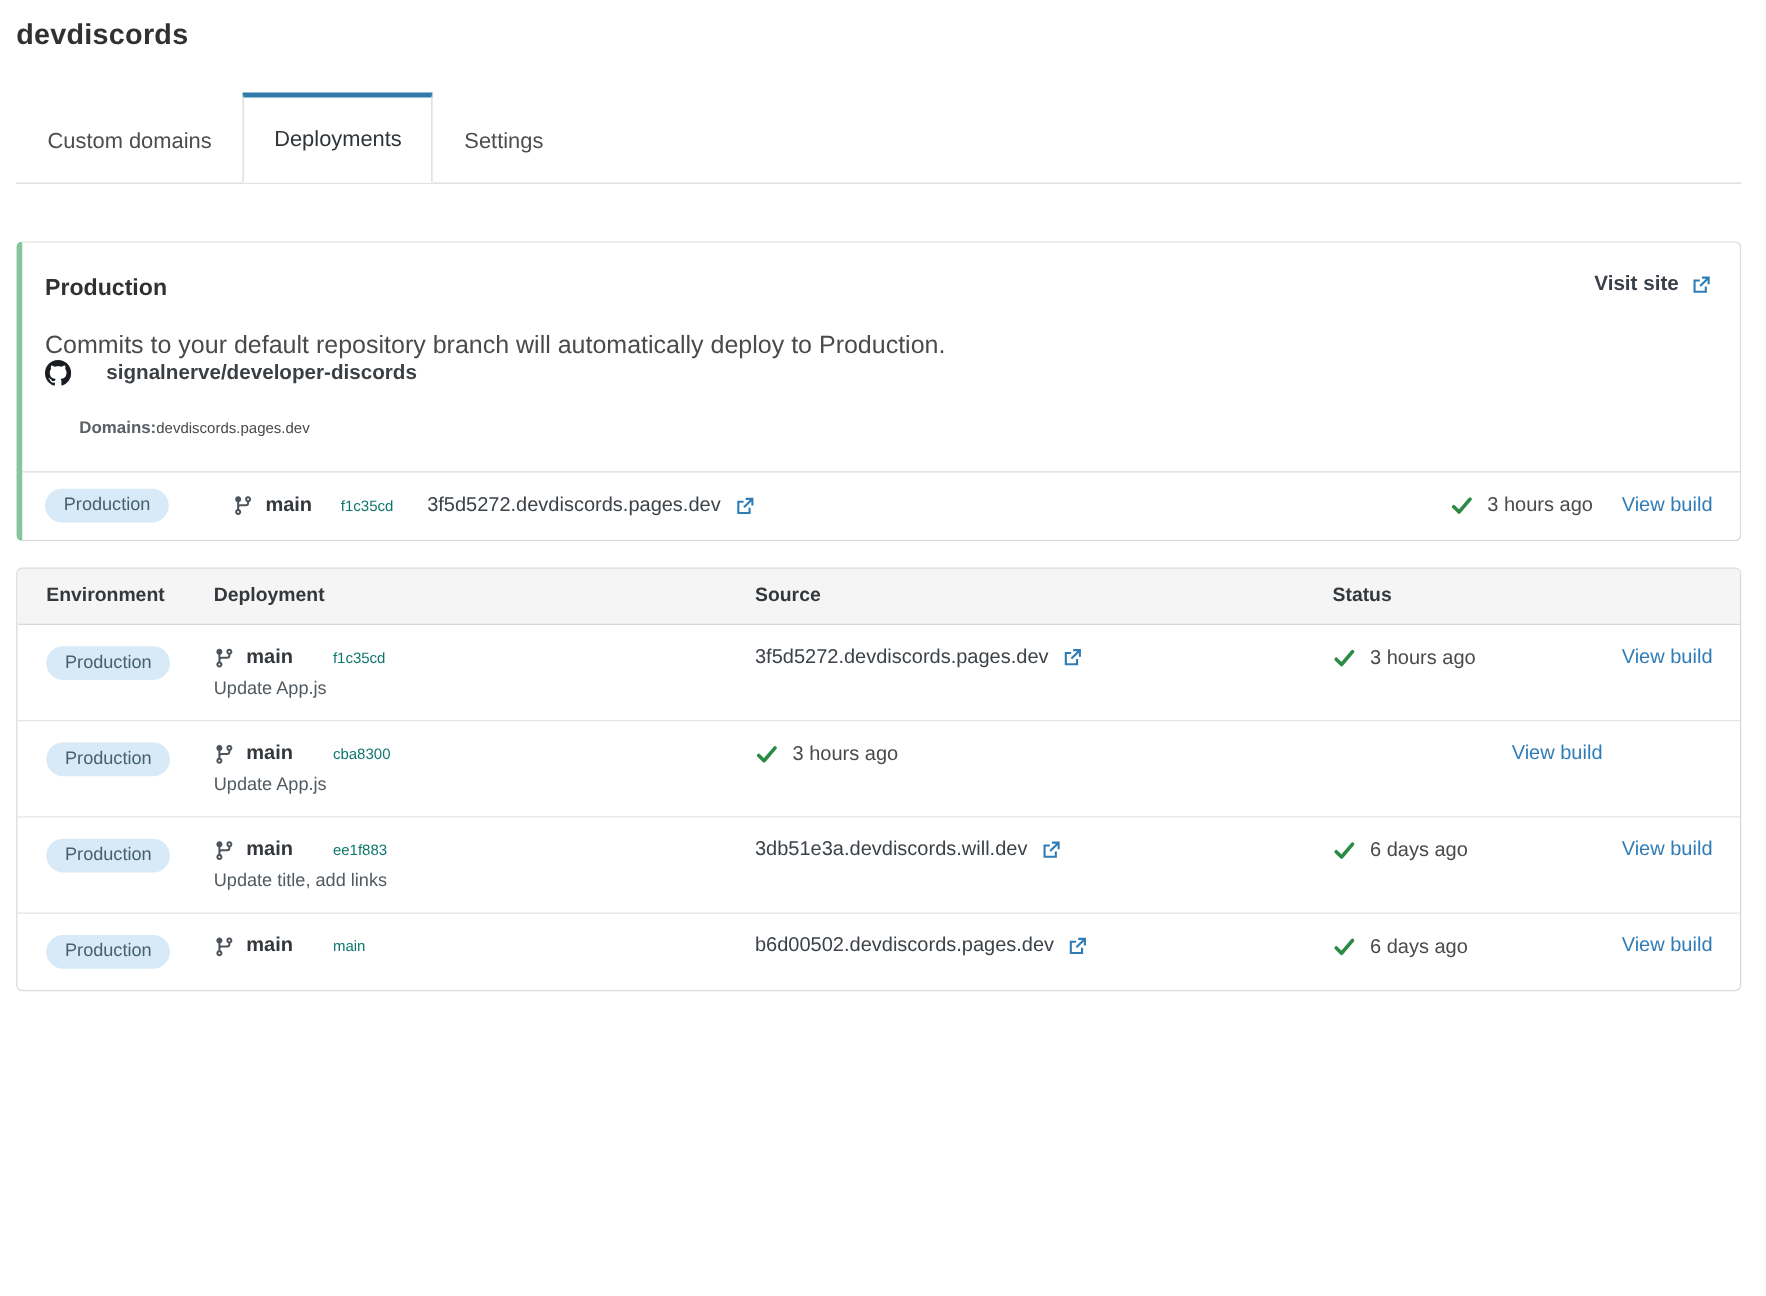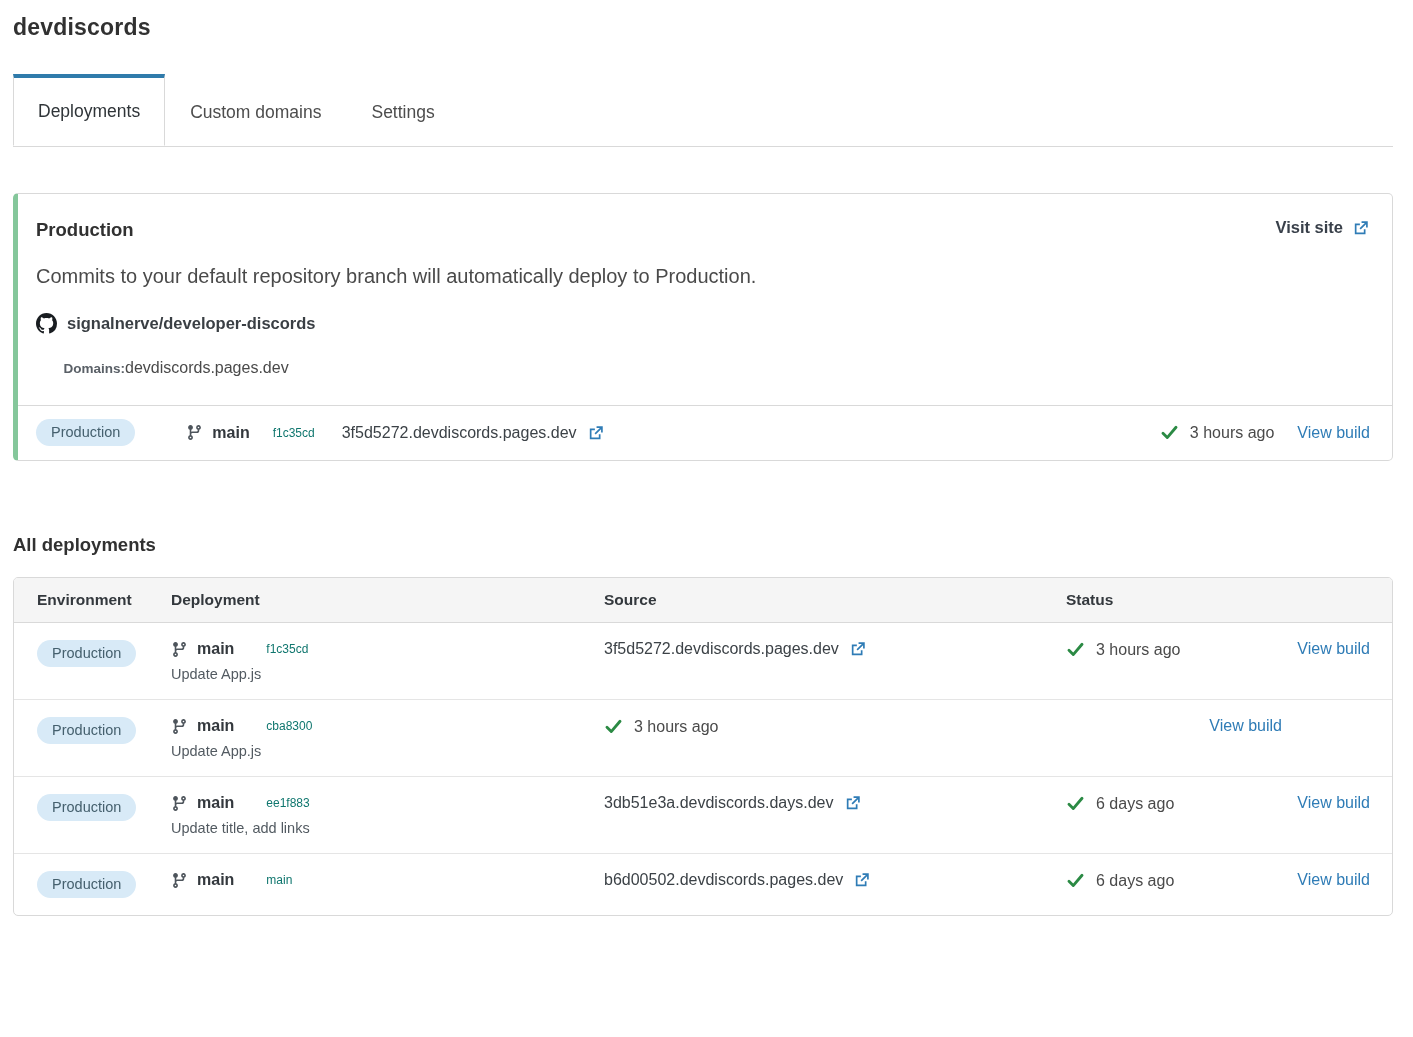--- a/index.html
+++ b/index.html
@@ -30,25 +30,25 @@
     margin-top: 46px; border: 1px solid #d9d9d9; border-left: 5px solid #85c79b;
     border-radius: 5px; background: #fff;
   }
   .prod-card-body { padding: 25px 22px 28px 18px; position: relative; }
   .prod-title { font-size: 18.5px; font-weight: 700; color: #313131; }
   .visit-site {
     position: absolute; top: 24px; right: 22px; display: flex; align-items: center; gap: 9px;
     font-size: 16.5px; font-weight: 700; color: #39404a; text-decoration: none; cursor: pointer;
   }
   .prod-desc { margin-top: 24px; font-size: 20px; color: #4a4a4a; }
-  .repo-row { margin-top: 25px; display: flex; align-items: center; gap: 10px;
+  .repo-row { display: flex; align-items: center; gap: 28px;
     font-size: 16.5px; font-weight: 700; color: #3a3f44; }
   .domains-row { margin-top: 25px; display: flex; align-items: baseline; text-align: right; }
   .domains-label { font-size: 13.5px; font-weight: 700; color: #5a6067; width: 89px; flex: none; }
-  .domains-value { font-size: 16px; color: #4a4a4a; }
+  .domains-value { font-size: 12px; color: #4a4a4a; }
 
   .prod-footer {
     border-top: 1px solid #d9d9d9; display: flex; align-items: center;
     padding: 13px 22px 14px 18px;
   }
   .env-badge {
     display: inline-block; font-size: 14.5px; color: #45606e; background: #d8eaf7;
     padding: 5px 15px 6px; border-radius: 16px; white-space: nowrap;
   }
   .branch-group { display: flex; align-items: center; gap: 9px; margin-left: 51px; }
@@ -106,22 +106,22 @@
       <path d="M2.5 8.7 6.1 12.3 13.5 3.6" fill="none" stroke="#2b8a44" stroke-width="2.4" stroke-linecap="round" stroke-linejoin="round"></path>
     </g>
   </defs>
 </svg>
 
 <div class="page">
 
   <h1 class="page-title">devdiscords</h1>
 
   <div class="tabs-bar">
+    <div class="tab">Custom domains</div>
     <div class="tab active">Deployments</div>
-    <div class="tab">Custom domains</div>
     <div class="tab">Settings</div>
   </div>
 
   <section class="prod-card">
     <div class="prod-card-body">
       <div class="prod-title">Production</div>
 
       <a class="visit-site">
         <span>Visit site</span>
         <span class="icon">
@@ -178,21 +178,20 @@
                 <use href="#i-check"></use>
               </svg>
           </span>
           <span>3 hours ago</span>
         </span>
         <a class="view-build">View build</a>
       </span>
     </div>
   </section>
 
-  <h2 class="all-heading">All deployments</h2>
 
   <section class="deploy-table">
     <div class="thead">
       <div>Environment</div>
       <div>Deployment</div>
       <div>Source</div>
       <div>Status</div>
       <div></div>
     </div>
 
@@ -262,21 +261,21 @@
               <svg width="17" height="17" viewBox="0 0 16 16">
                 <use href="#i-branch"></use>
               </svg>
             </span>
           <span class="branch-name">main</span>
           <a class="commit-link">ee1f883</a>
         </div>
         <div class="commit-message">Update title, add links</div>
       </div>
       <a class="cell-deploy">
-        <span>3db51e3a.devdiscords.days.dev</span>
+        <span>3db51e3a.devdiscords.will.dev</span>
         <span class="icon">
             <svg width="18" height="18" viewBox="0 0 16 16">
               <use href="#i-external"></use>
             </svg>
           </span>
       </a>
       <div class="cell-status">
         <span class="icon">
             <svg width="19" height="19" viewBox="0 0 16 16">
               <use href="#i-check"></use>

